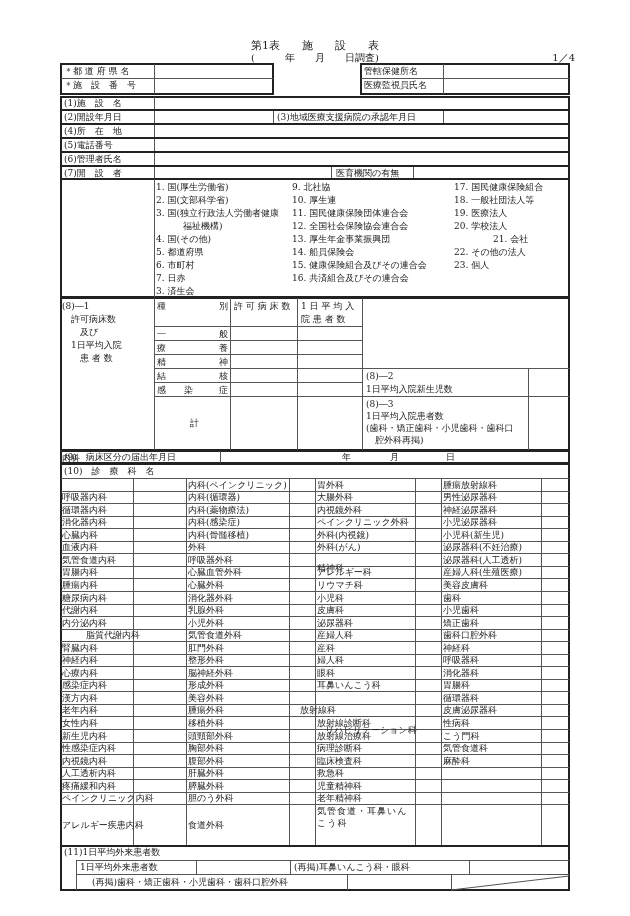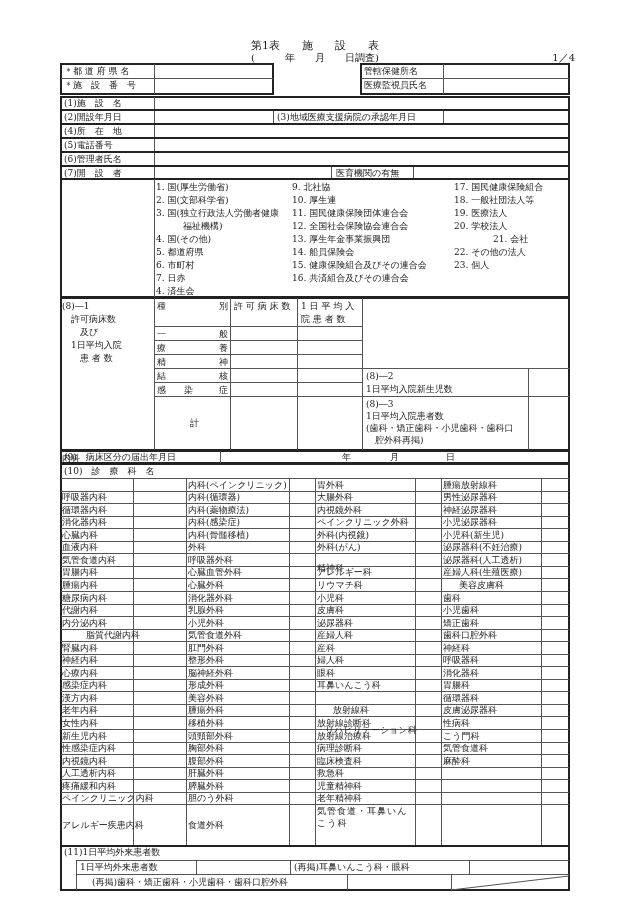--- a/index.html
+++ b/index.html
@@ -74,21 +74,21 @@
 <div class="vl" style="left:154px;top:179px;height:118px;"></div>
 <div id="founder-col1" class="abs" style="left:156px;top:181px;">
     <div class="t" style="height: 13px;">1.  国(厚生労働省)</div>
     <div class="t" style="height: 13px;">2.  国(文部科学省)</div>
     <div class="t" style="height: 13px;">3.  国(独立行政法人労働者健康</div>
     <div class="t" style="height: 13px;">　　　福祉機構)</div>
     <div class="t" style="height: 13px;">4.  国(その他)</div>
     <div class="t" style="height: 13px;">5.  都道府県</div>
     <div class="t" style="height: 13px;">6.  市町村</div>
     <div class="t" style="height: 13px;">7.  日赤</div>
-    <div class="t" style="height: 13px;">4.  済生会</div>
+    <div class="t" style="height: 13px;">3.  済生会</div>
   </div>
 <div id="founder-col2" class="abs" style="left:292px;top:181px;">
     <div class="t" style="height: 13px;">9.  北社協</div>
     <div class="t" style="height: 13px;">10.  厚生連</div>
     <div class="t" style="height: 13px;">11.  国民健康保険団体連合会</div>
     <div class="t" style="height: 13px;">12.  全国社会保険協会連合会</div>
     <div class="t" style="height: 13px;">13.  厚生年金事業振興団</div>
     <div class="t" style="height: 13px;">14.  船員保険会</div>
     <div class="t" style="height: 13px;">15.  健康保険組合及びその連合会</div>
     <div class="t" style="height: 13px;">16.  共済組合及びその連合会</div>
@@ -358,21 +358,21 @@
     <div class="dept" style="left: 317px; top: 641.5px;">産科</div>
     <div class="abs" style="left: 416px; top: 642px; width: 24px; height: 11px;"></div>
     <div class="dept" style="left: 317px; top: 654px;">婦人科</div>
     <div class="abs" style="left: 416px; top: 655px; width: 24px; height: 10px;"></div>
     <div class="dept" style="left: 317px; top: 666.5px;">眼科</div>
     <div class="abs" style="left: 416px; top: 667px; width: 24px; height: 11px;"></div>
     <div class="dept" style="left: 317px; top: 679px;">耳鼻いんこう科</div>
     <div class="abs" style="left: 416px; top: 680px; width: 24px; height: 10px;"></div>
     <div class="dept" style="left: 325px; top: 691.5px; margin-top: 32px;">リハビリテーション科</div>
     <div class="abs" style="left: 416px; top: 692px; width: 24px; height: 11px;"></div>
-    <div class="dept" style="left: 333px; top: 704px; text-align: right;">放射線科</div>
+    <div class="dept" style="left: 300px; top: 704px; text-align: right;">放射線科</div>
     <div class="abs" style="left: 416px; top: 705px; width: 24px; height: 10px;"></div>
     <div class="dept" style="left: 317px; top: 716.5px;">放射線診断科</div>
     <div class="abs" style="left: 416px; top: 717px; width: 24px; height: 11px;"></div>
     <div class="dept" style="left: 317px; top: 729.5px;">放射線治療科</div>
     <div class="abs" style="left: 416px; top: 730px; width: 24px; height: 11px;"></div>
     <div class="dept" style="left: 317px; top: 742px;">病理診断科</div>
     <div class="abs" style="left: 416px; top: 743px; width: 24px; height: 10px;"></div>
     <div class="dept" style="left: 317px; top: 754.5px;">臨床検査科</div>
     <div class="abs" style="left: 416px; top: 755px; width: 24px; height: 11px;"></div>
     <div class="dept" style="left: 317px; top: 767px;">救急科</div>
@@ -395,21 +395,21 @@
     <div class="dept" style="left: 443px; top: 516px;">小児泌尿器科</div>
     <div class="abs" style="left: 542px; top: 517px; width: 26px; height: 10px;"></div>
     <div class="dept" style="left: 443px; top: 528.5px;">小児科(新生児)</div>
     <div class="abs" style="left: 542px; top: 529px; width: 26px; height: 11px;"></div>
     <div class="dept" style="left: 443px; top: 541px;">泌尿器科(不妊治療)</div>
     <div class="abs" style="left: 542px; top: 542px; width: 26px; height: 10px;"></div>
     <div class="dept" style="left: 443px; top: 553.5px;">泌尿器科(人工透析)</div>
     <div class="abs" style="left: 542px; top: 554px; width: 26px; height: 11px;"></div>
     <div class="dept" style="left: 443px; top: 566px;">産婦人科(生殖医療)</div>
     <div class="abs" style="left: 542px; top: 567px; width: 26px; height: 10px;"></div>
-    <div class="dept" style="left: 443px; top: 578.5px; margin-left: 16px;">美容皮膚科</div>
+    <div class="dept" style="left: 443px; top: 578.5px;">美容皮膚科</div>
     <div class="abs" style="left: 542px; top: 579px; width: 26px; height: 11px;"></div>
     <div class="dept" style="left: 443px; top: 591.5px;">歯科</div>
     <div class="abs" style="left: 542px; top: 592px; width: 26px; height: 11px;"></div>
     <div class="dept" style="left: 443px; top: 604px;">小児歯科</div>
     <div class="abs" style="left: 542px; top: 605px; width: 26px; height: 10px;"></div>
     <div class="dept" style="left: 443px; top: 616.5px;">矯正歯科</div>
     <div class="abs" style="left: 542px; top: 617px; width: 26px; height: 11px;"></div>
     <div class="dept" style="left: 443px; top: 629px;">歯科口腔外科</div>
     <div class="abs" style="left: 542px; top: 630px; width: 26px; height: 10px;"></div>
     <div class="dept" style="left: 443px; top: 641.5px;">神経科</div>

